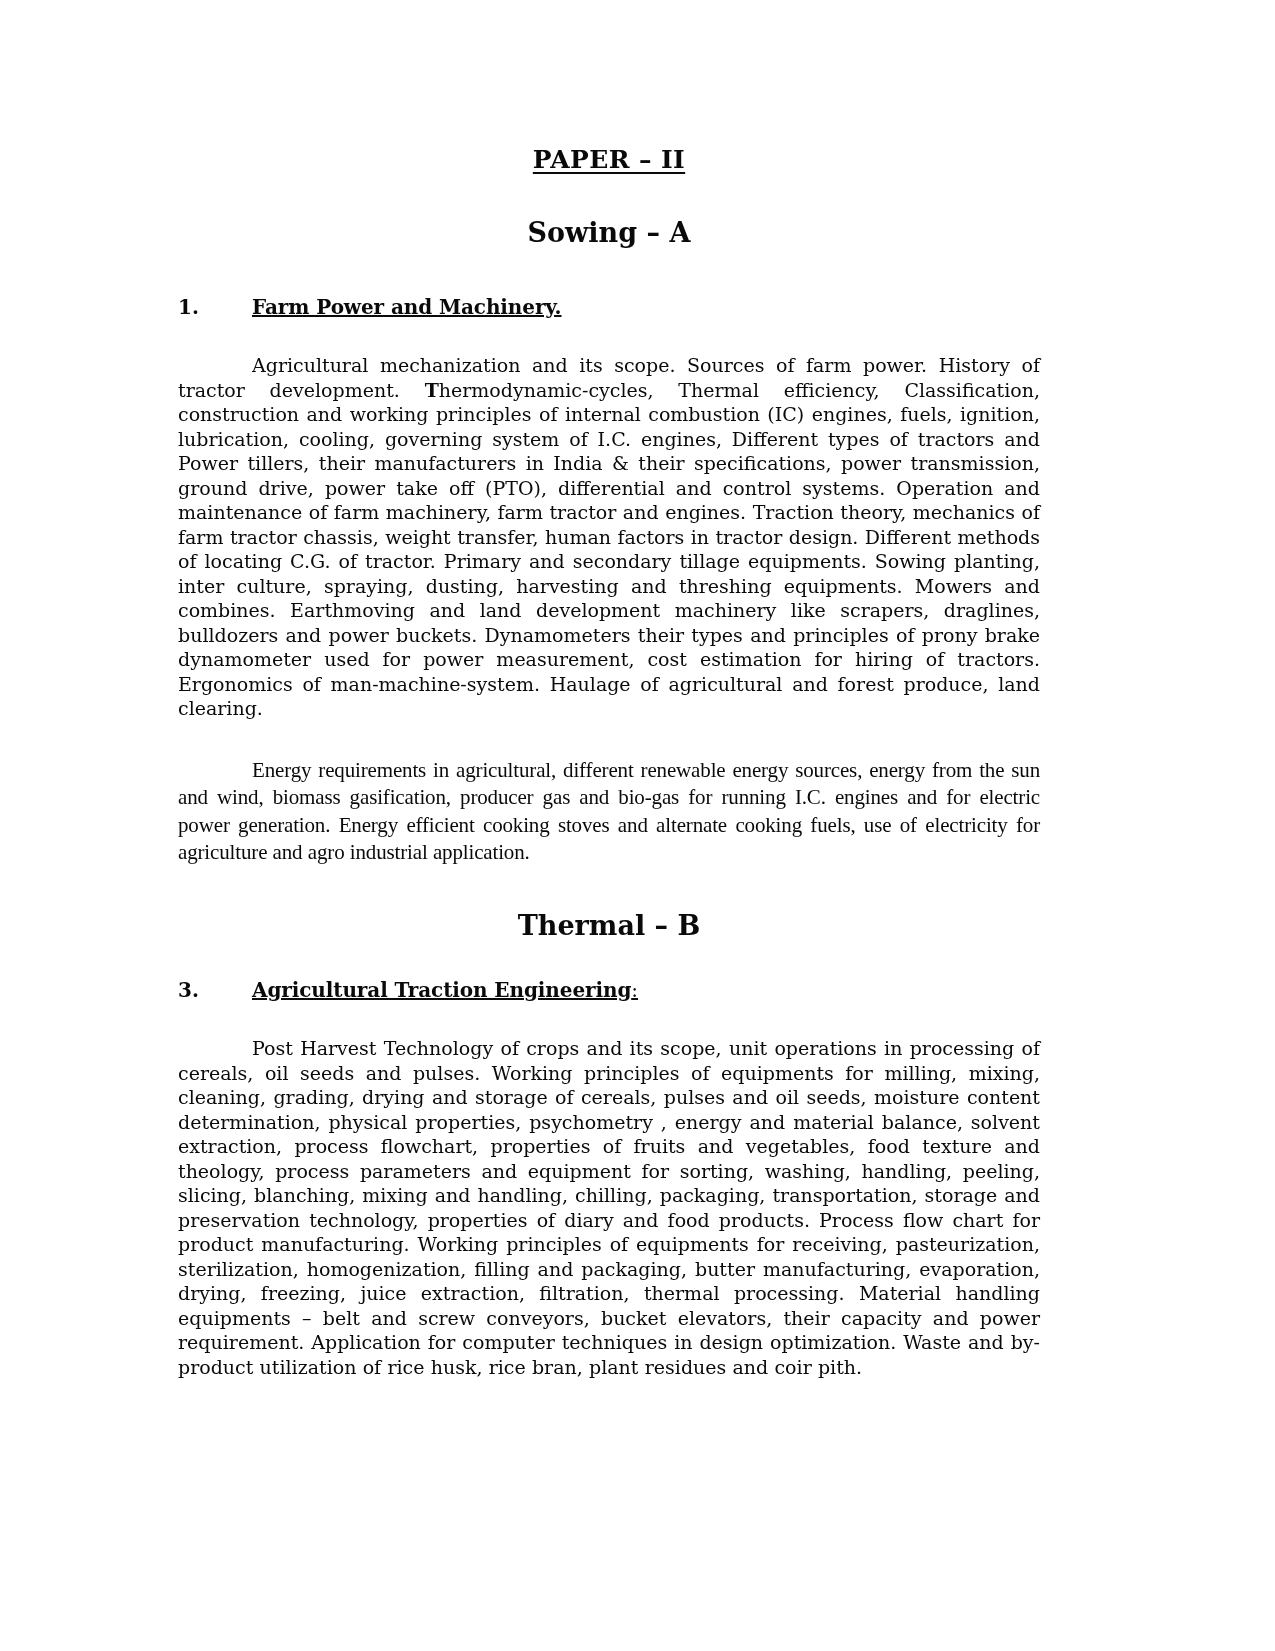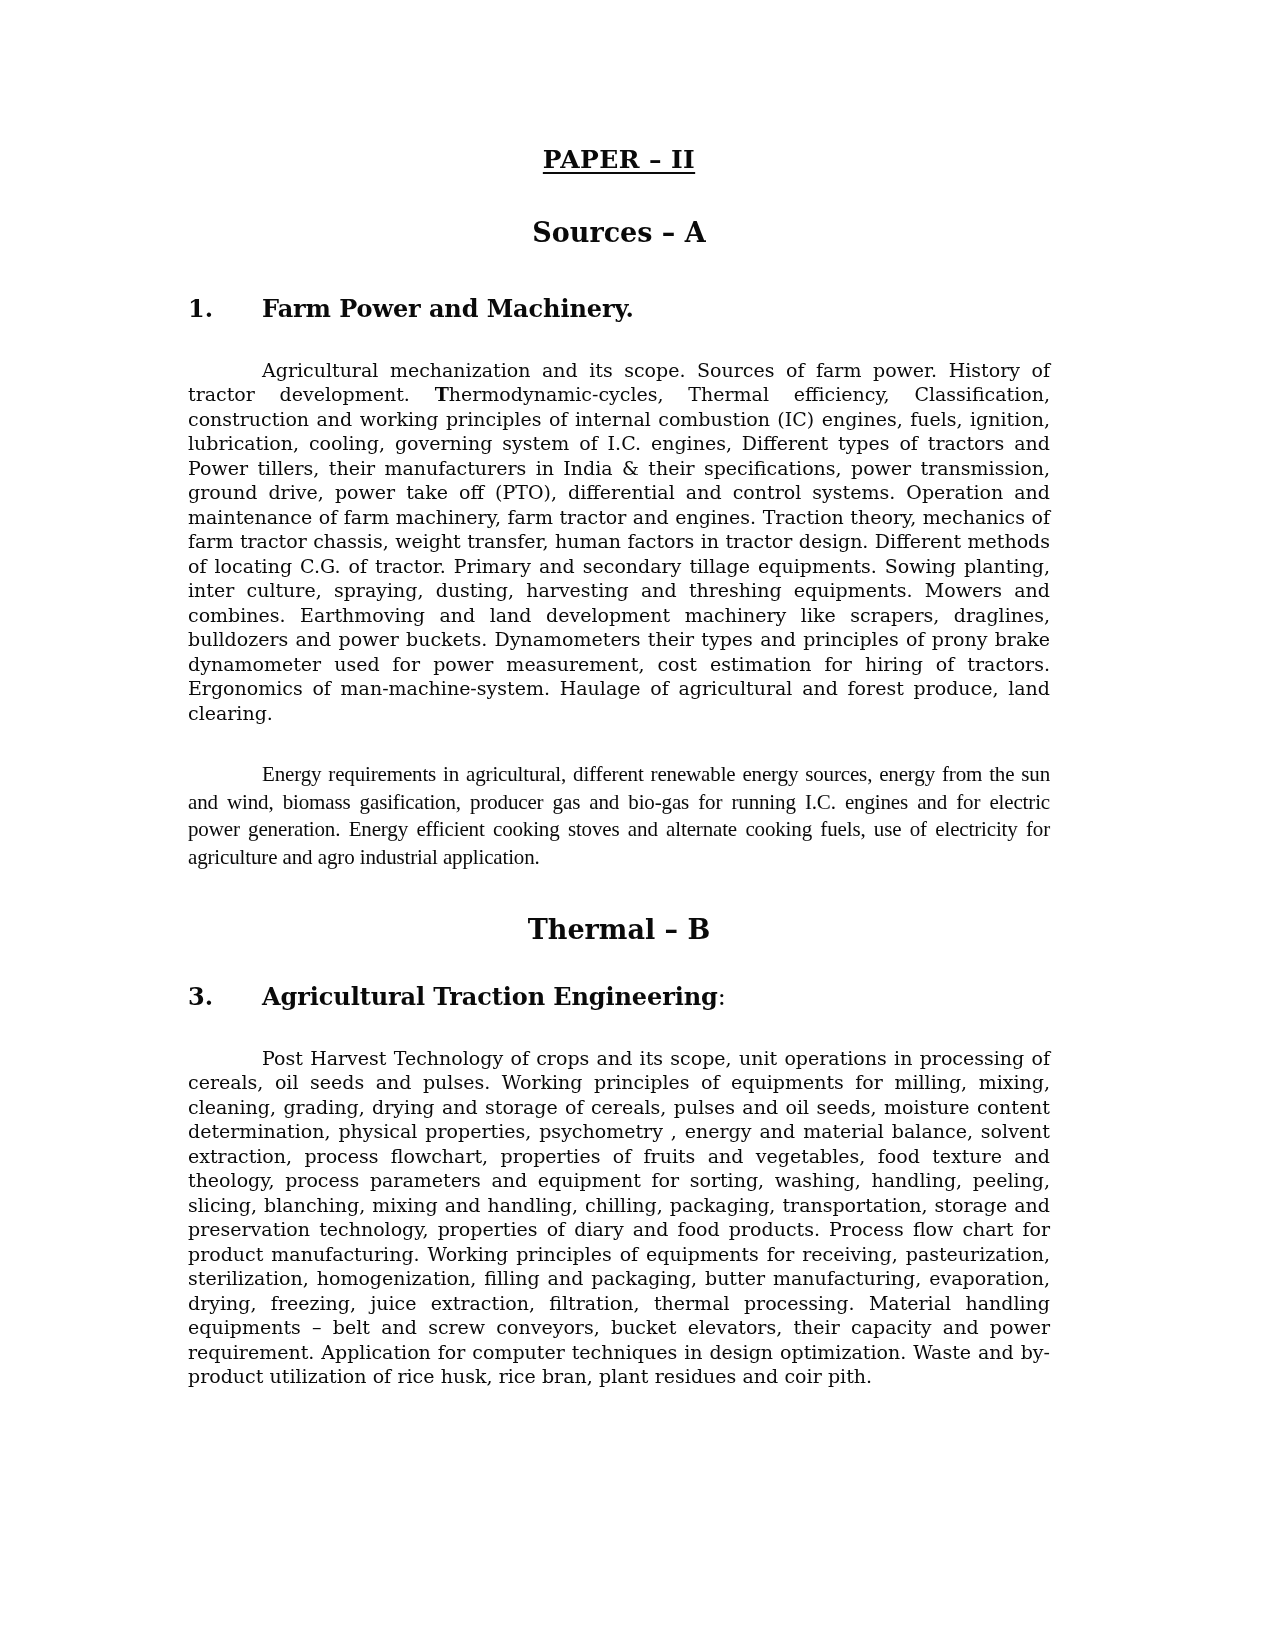--- a/index.html
+++ b/index.html
@@ -12,21 +12,21 @@
     width: 1275px;
     height: 1651px;
     background: #ffffff;
     margin: 0 auto;
     overflow: hidden;
     font-family: "DejaVu Serif", "Liberation Serif", serif;
     color: #0a0a0a;
   }
   .content {
     position: absolute;
-    left: 188px;
+    left: 178px;
     top: 146px;
     width: 862px;
   }
 
   
   .paper-title {
     text-align: center;
     font-family: "DejaVu Serif", "Liberation Serif", serif;
     font-weight: bold;
     font-size: 25px;
@@ -53,24 +53,25 @@
     font-weight: bold;
     font-size: 27px;
     margin: 44px 0 38px 0;
     line-height: 1.1;
   }
 
   
   .item-head {
     display: block;
     font-weight: bold;
-    font-size: 24px;
+    font-size: 20px;
     margin: 12px 0 34px 0;
     line-height: 1.2;
     white-space: nowrap;
+    text-decoration: underline;
   }
   .item-num {
     display: inline-block;
     width: 74px;
     font-weight: bold;
   }
   .item-label {
     font-weight: bold;
     letter-spacing: -0.1px;
   }
@@ -99,21 +100,21 @@
 </head>
 <body>
 
 <div class="page">
   <div class="content">
 
     <div class="paper-title">
       <span class="u">PAPER – II</span>
     </div>
 
-    <div class="section-title">Sources – A</div>
+    <div class="section-title">Sowing – A</div>
 
     <div class="item-head">
       <span class="item-num">1.</span><span class="item-label">Farm Power and Machinery.</span><span class="item-colon"></span>
     </div>
 
     <p class="body-par"><span>Agricultural mechanization and its scope. Sources of farm power. History of tractor development. </span><span class="bold-initial">T</span><span>hermodynamic-cycles, Thermal efficiency, Classification, construction and working principles of internal combustion (IC) engines, fuels, ignition, lubrication, cooling, governing system of I.C. engines, Different types of tractors and Power tillers, their manufacturers in India &amp; their specifications, power transmission, ground drive, power take off (PTO), differential and control systems. Operation and maintenance of farm machinery, farm tractor and engines. Traction theory, mechanics of farm tractor chassis, weight transfer, human factors in tractor design. Different methods of locating C.G. of tractor. Primary and secondary tillage equipments. Sowing planting, inter culture, spraying, dusting, harvesting and threshing equipments. Mowers and combines. Earthmoving and land development machinery like scrapers, draglines, bulldozers and power buckets. Dynamometers their types and principles of prony brake dynamometer used for power measurement, cost estimation for hiring of tractors. Ergonomics of man-machine-system. Haulage of agricultural and forest produce, land clearing.</span></p>
 
 
     <p class="body-par condensed">Energy requirements in agricultural, different renewable energy sources, energy from the sun and wind, biomass gasification, producer gas and bio-gas for running I.C. engines and for electric power generation. Energy efficient cooking stoves and alternate cooking fuels, use of electricity for agriculture and agro industrial application.</p>
 

